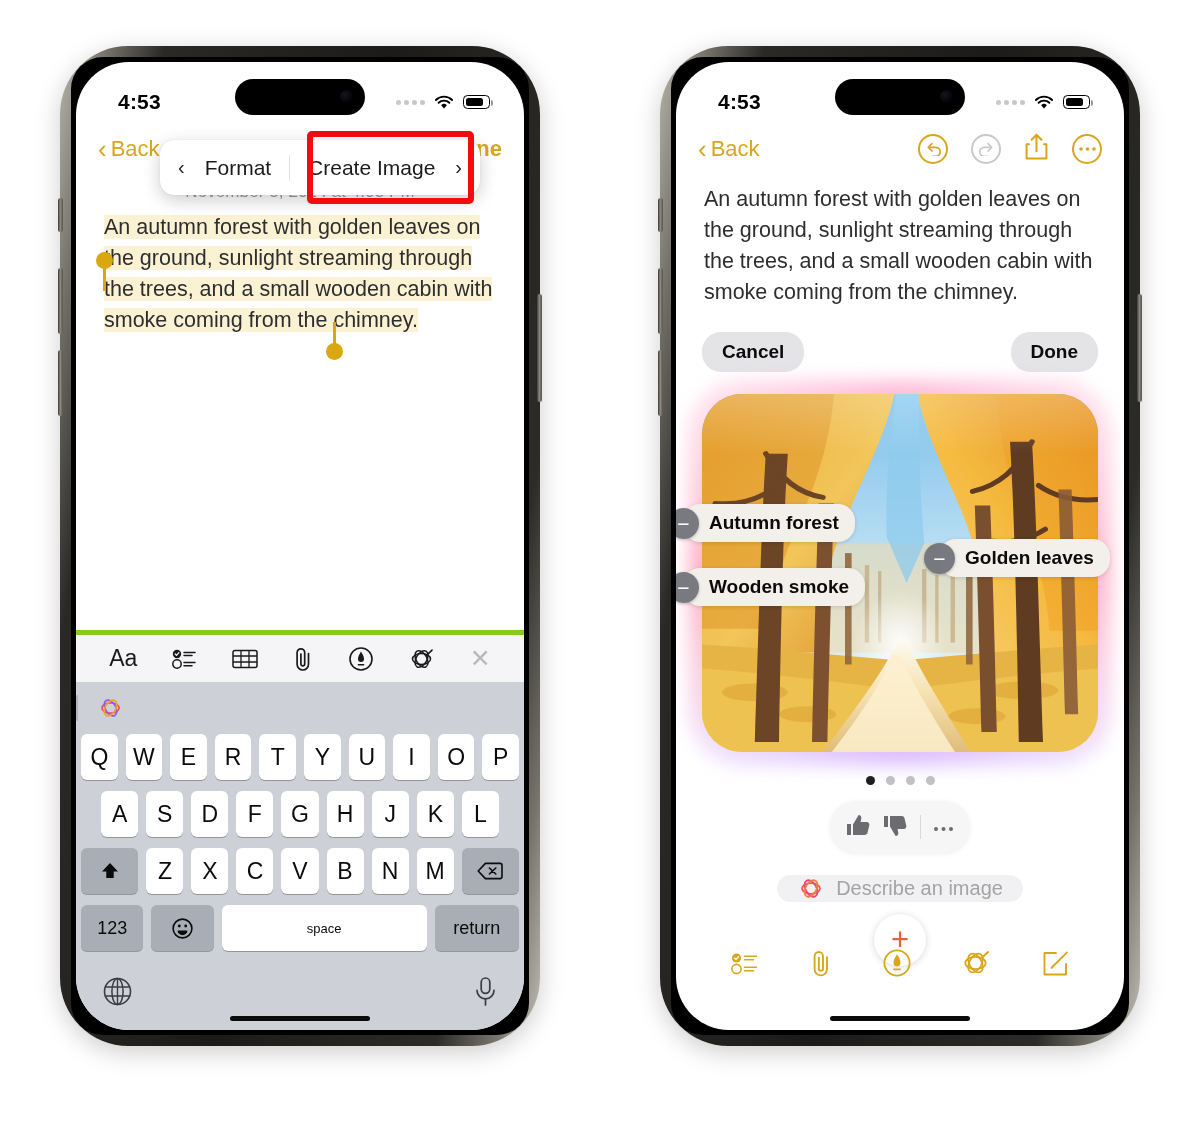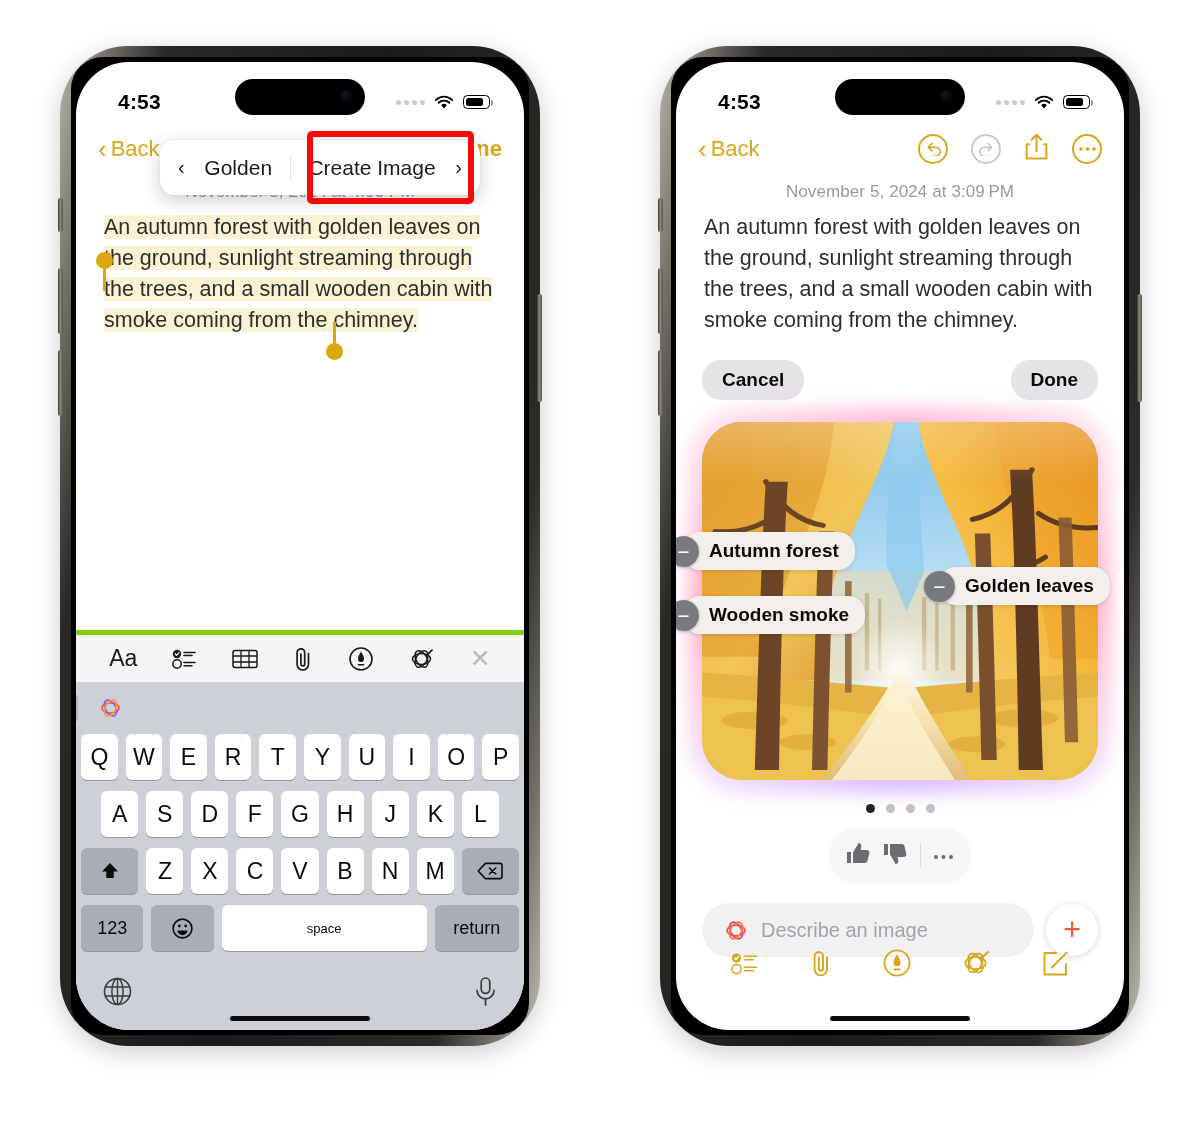--- a/index.html
+++ b/index.html
@@ -184,21 +184,21 @@
   .dots { display:flex; justify-content:center; gap:11px; margin-top:24px; }
   .dots i { width:9px; height:9px; border-radius:50%; background:#c2c2c5; }
   .dots i.on { background:#1b1b1d; }
   .fb-bar {
     margin:16px auto 0 auto; width:140px; height:52px;
     background:#f6f6f7; border-radius:26px;
     display:flex; align-items:center; justify-content:center; gap:12px;
     box-shadow:0 1px 5px rgba(0,0,0,.07);
   }
   .fb-div { width:1px; height:24px; background:#d9d9dc; }
-  .prompt-row { display:flex; align-items:center; gap:12px; padding:22px 26px 0 26px; }
+  .prompt-row { display:flex; align-items:center; gap:12px; padding:22px 26px 0 26px;flex-direction:column; }
   .prompt-field {
     flex:1; height:54px; background:#f1f1f3; border-radius:27px;
     display:flex; align-items:center; gap:11px; padding:0 20px;
     font-size:20px; color:#a3a3a7;
   }
   .plus-btn {
     width:52px; height:52px; border-radius:50%; background:#fff;
     box-shadow:0 1px 7px rgba(0,0,0,.16);
     display:flex; align-items:center; justify-content:center;
     color:#e4613b; font-size:31px; font-weight:300;
@@ -261,21 +261,21 @@
           </div>
         </div>
 
         <div class="sel-bar" style="left:27px;top:202px;height:27px;"></div>
         <div class="sel-dot" style="left:20px;top:190px;"></div>
         <div class="sel-bar" style="left:257px;top:260px;height:27px;"></div>
         <div class="sel-dot" style="left:250px;top:281px;"></div>
 
         <div class="popover">
           <span class="pop-arrow">‹</span>
-          <span class="pop-item">Golden</span>
+          <span class="pop-item">Format</span>
           <span class="pop-sep"></span>
           <span class="pop-item">Create Image</span>
           <span class="pop-arrow">›</span>
         </div>
         <div class="annot-box"></div>
 
         <div class="kb-wrap">
           <div class="kb-toolbar">
             <span class="ti" style="font-size:23px;">Aa</span>
             <span class="ti">
@@ -462,21 +462,20 @@
               <svg width="19" height="6" viewBox="0 0 19 6">
                 <circle cx="3" cy="3" r="1.8" fill="#d9a61b"></circle>
                   <circle cx="9.5" cy="3" r="1.8" fill="#d9a61b"></circle>
                   <circle cx="16" cy="3" r="1.8" fill="#d9a61b"></circle>
               </svg>
             </span>
           </div>
         </div>
 
         <div style="position:absolute;top:112px;left:0;right:0;">
-          <div class="note-date">November 5, 2024 at 3:09 PM</div>
           <div class="note-body">An autumn forest with golden leaves on the ground, sunlight streaming through the trees, and a small wooden cabin with smoke coming from the chimney.</div>
 
           <div class="cd-row">
             <span class="pill-btn">Cancel</span>
             <span class="pill-btn">Done</span>
           </div>
 
           <div class="img-area">
             <div class="glow"></div>
             <div class="gen-img">

